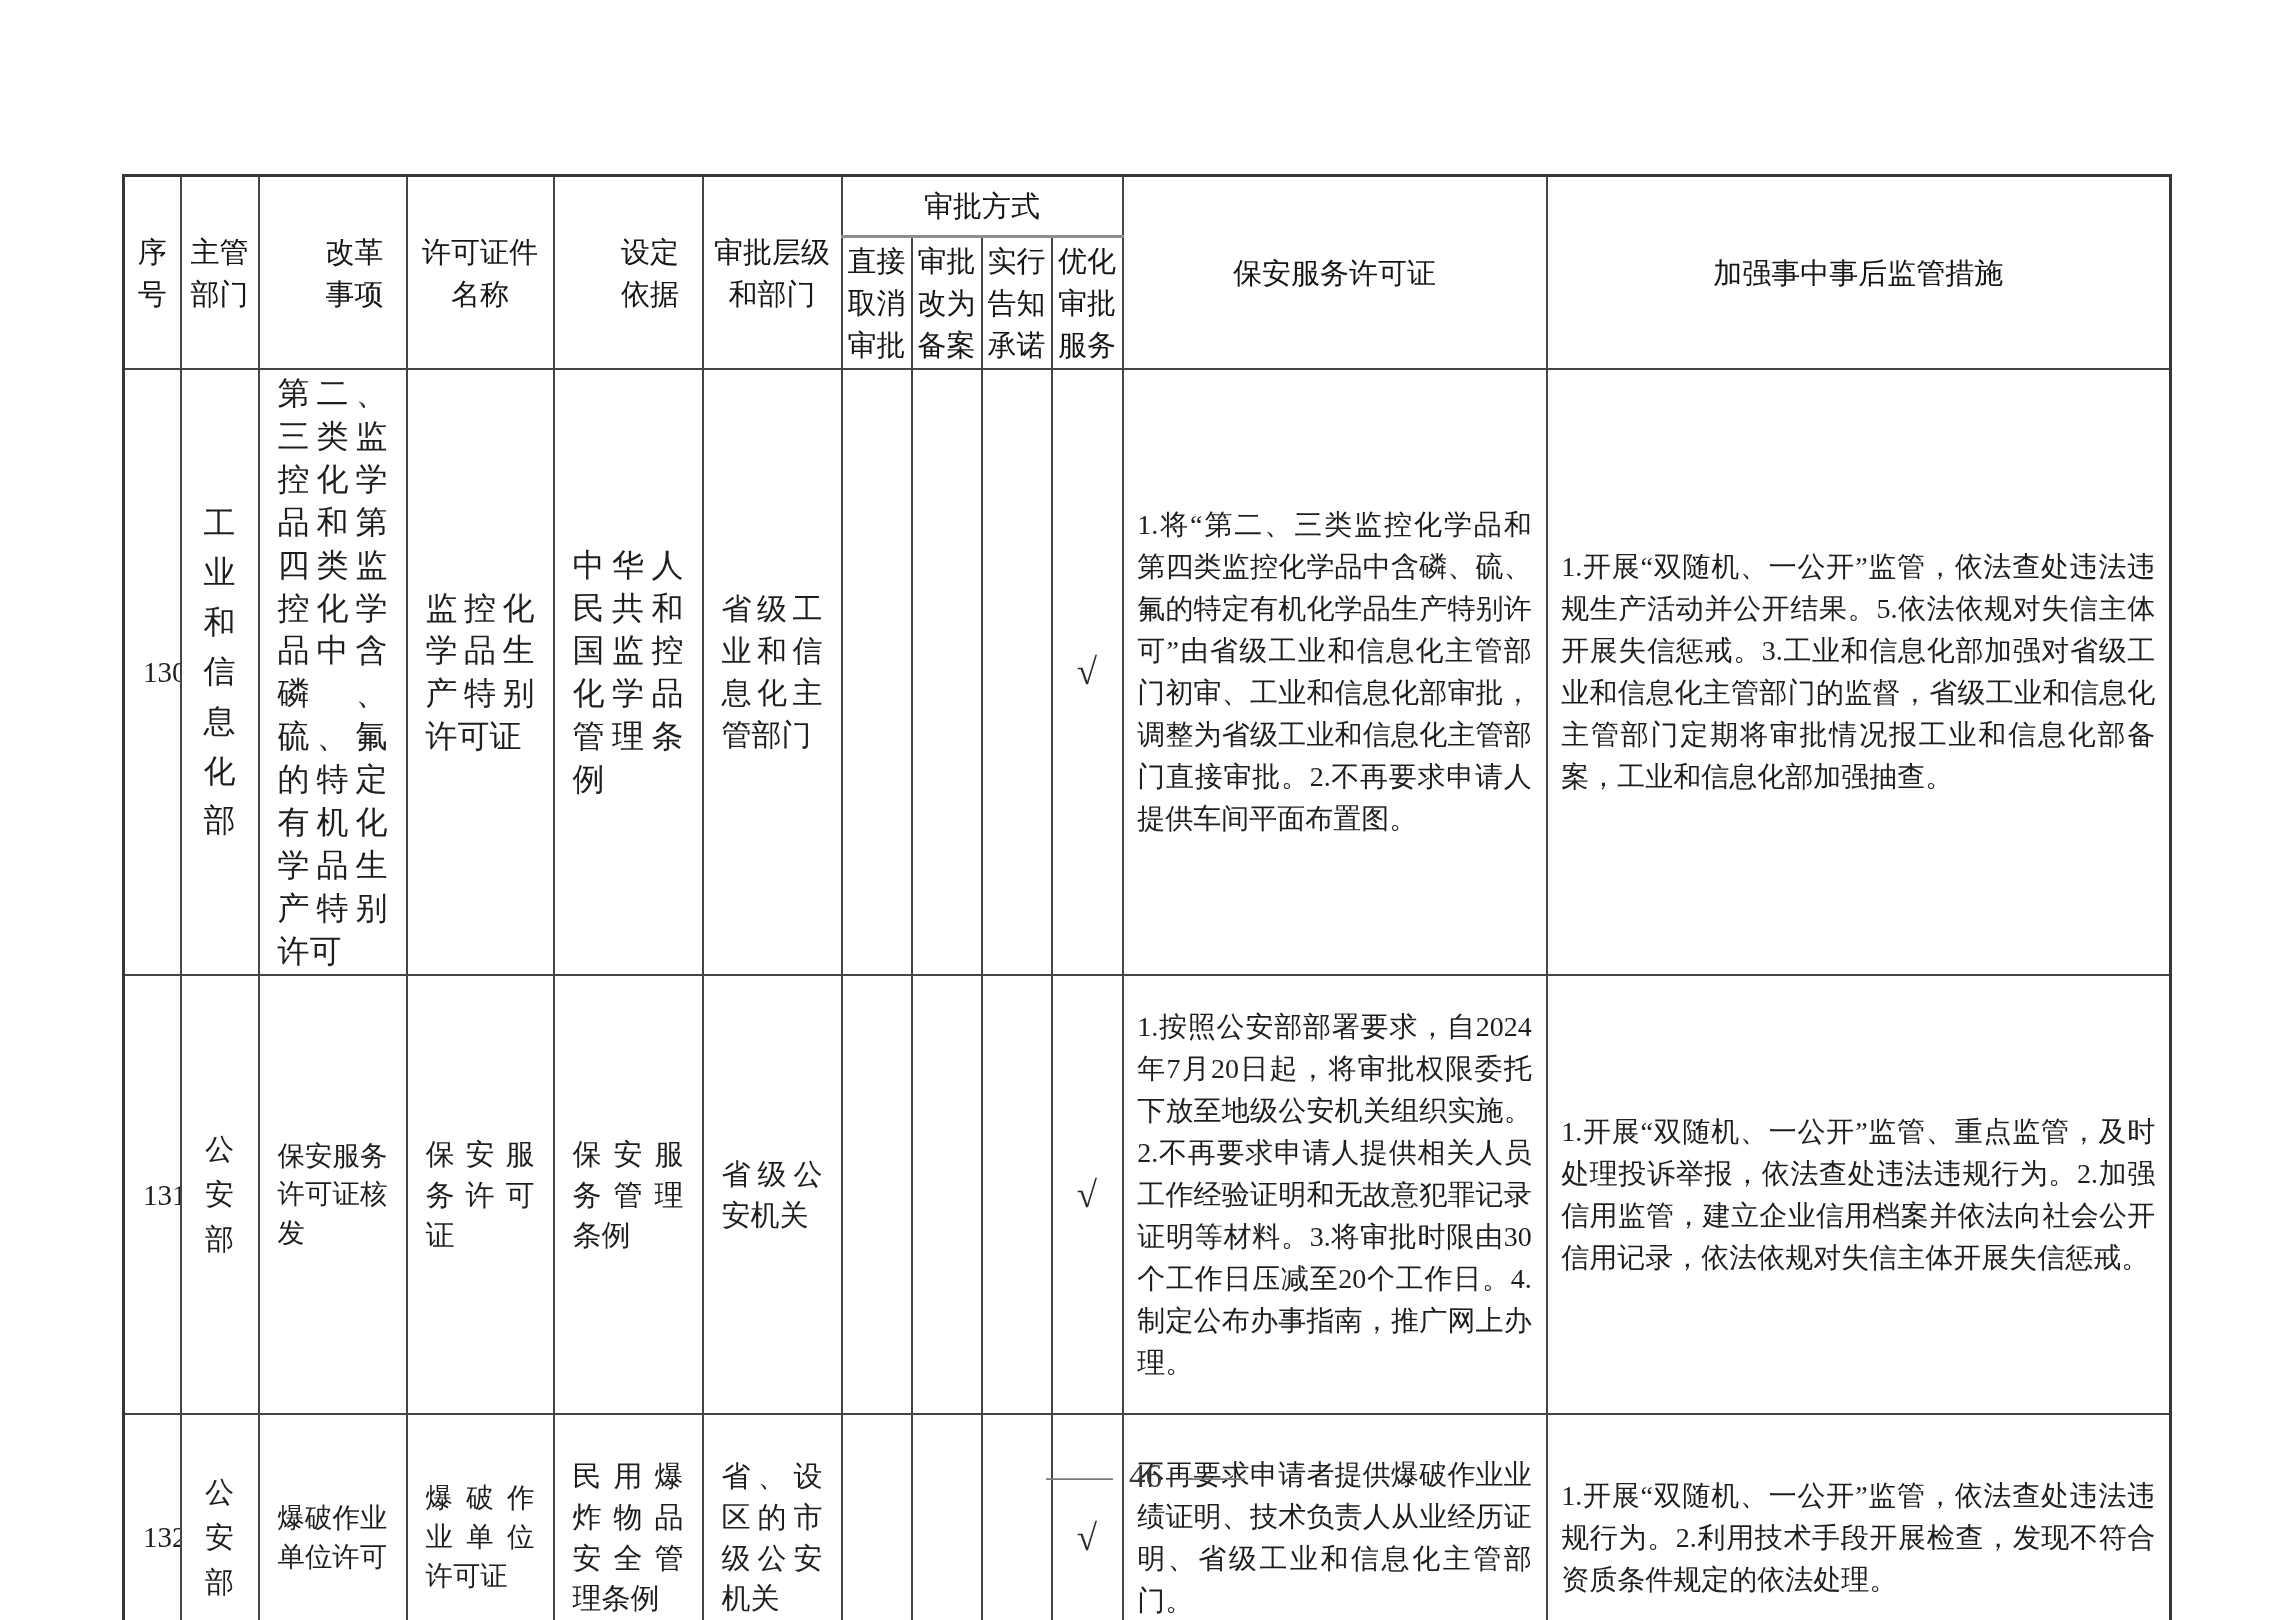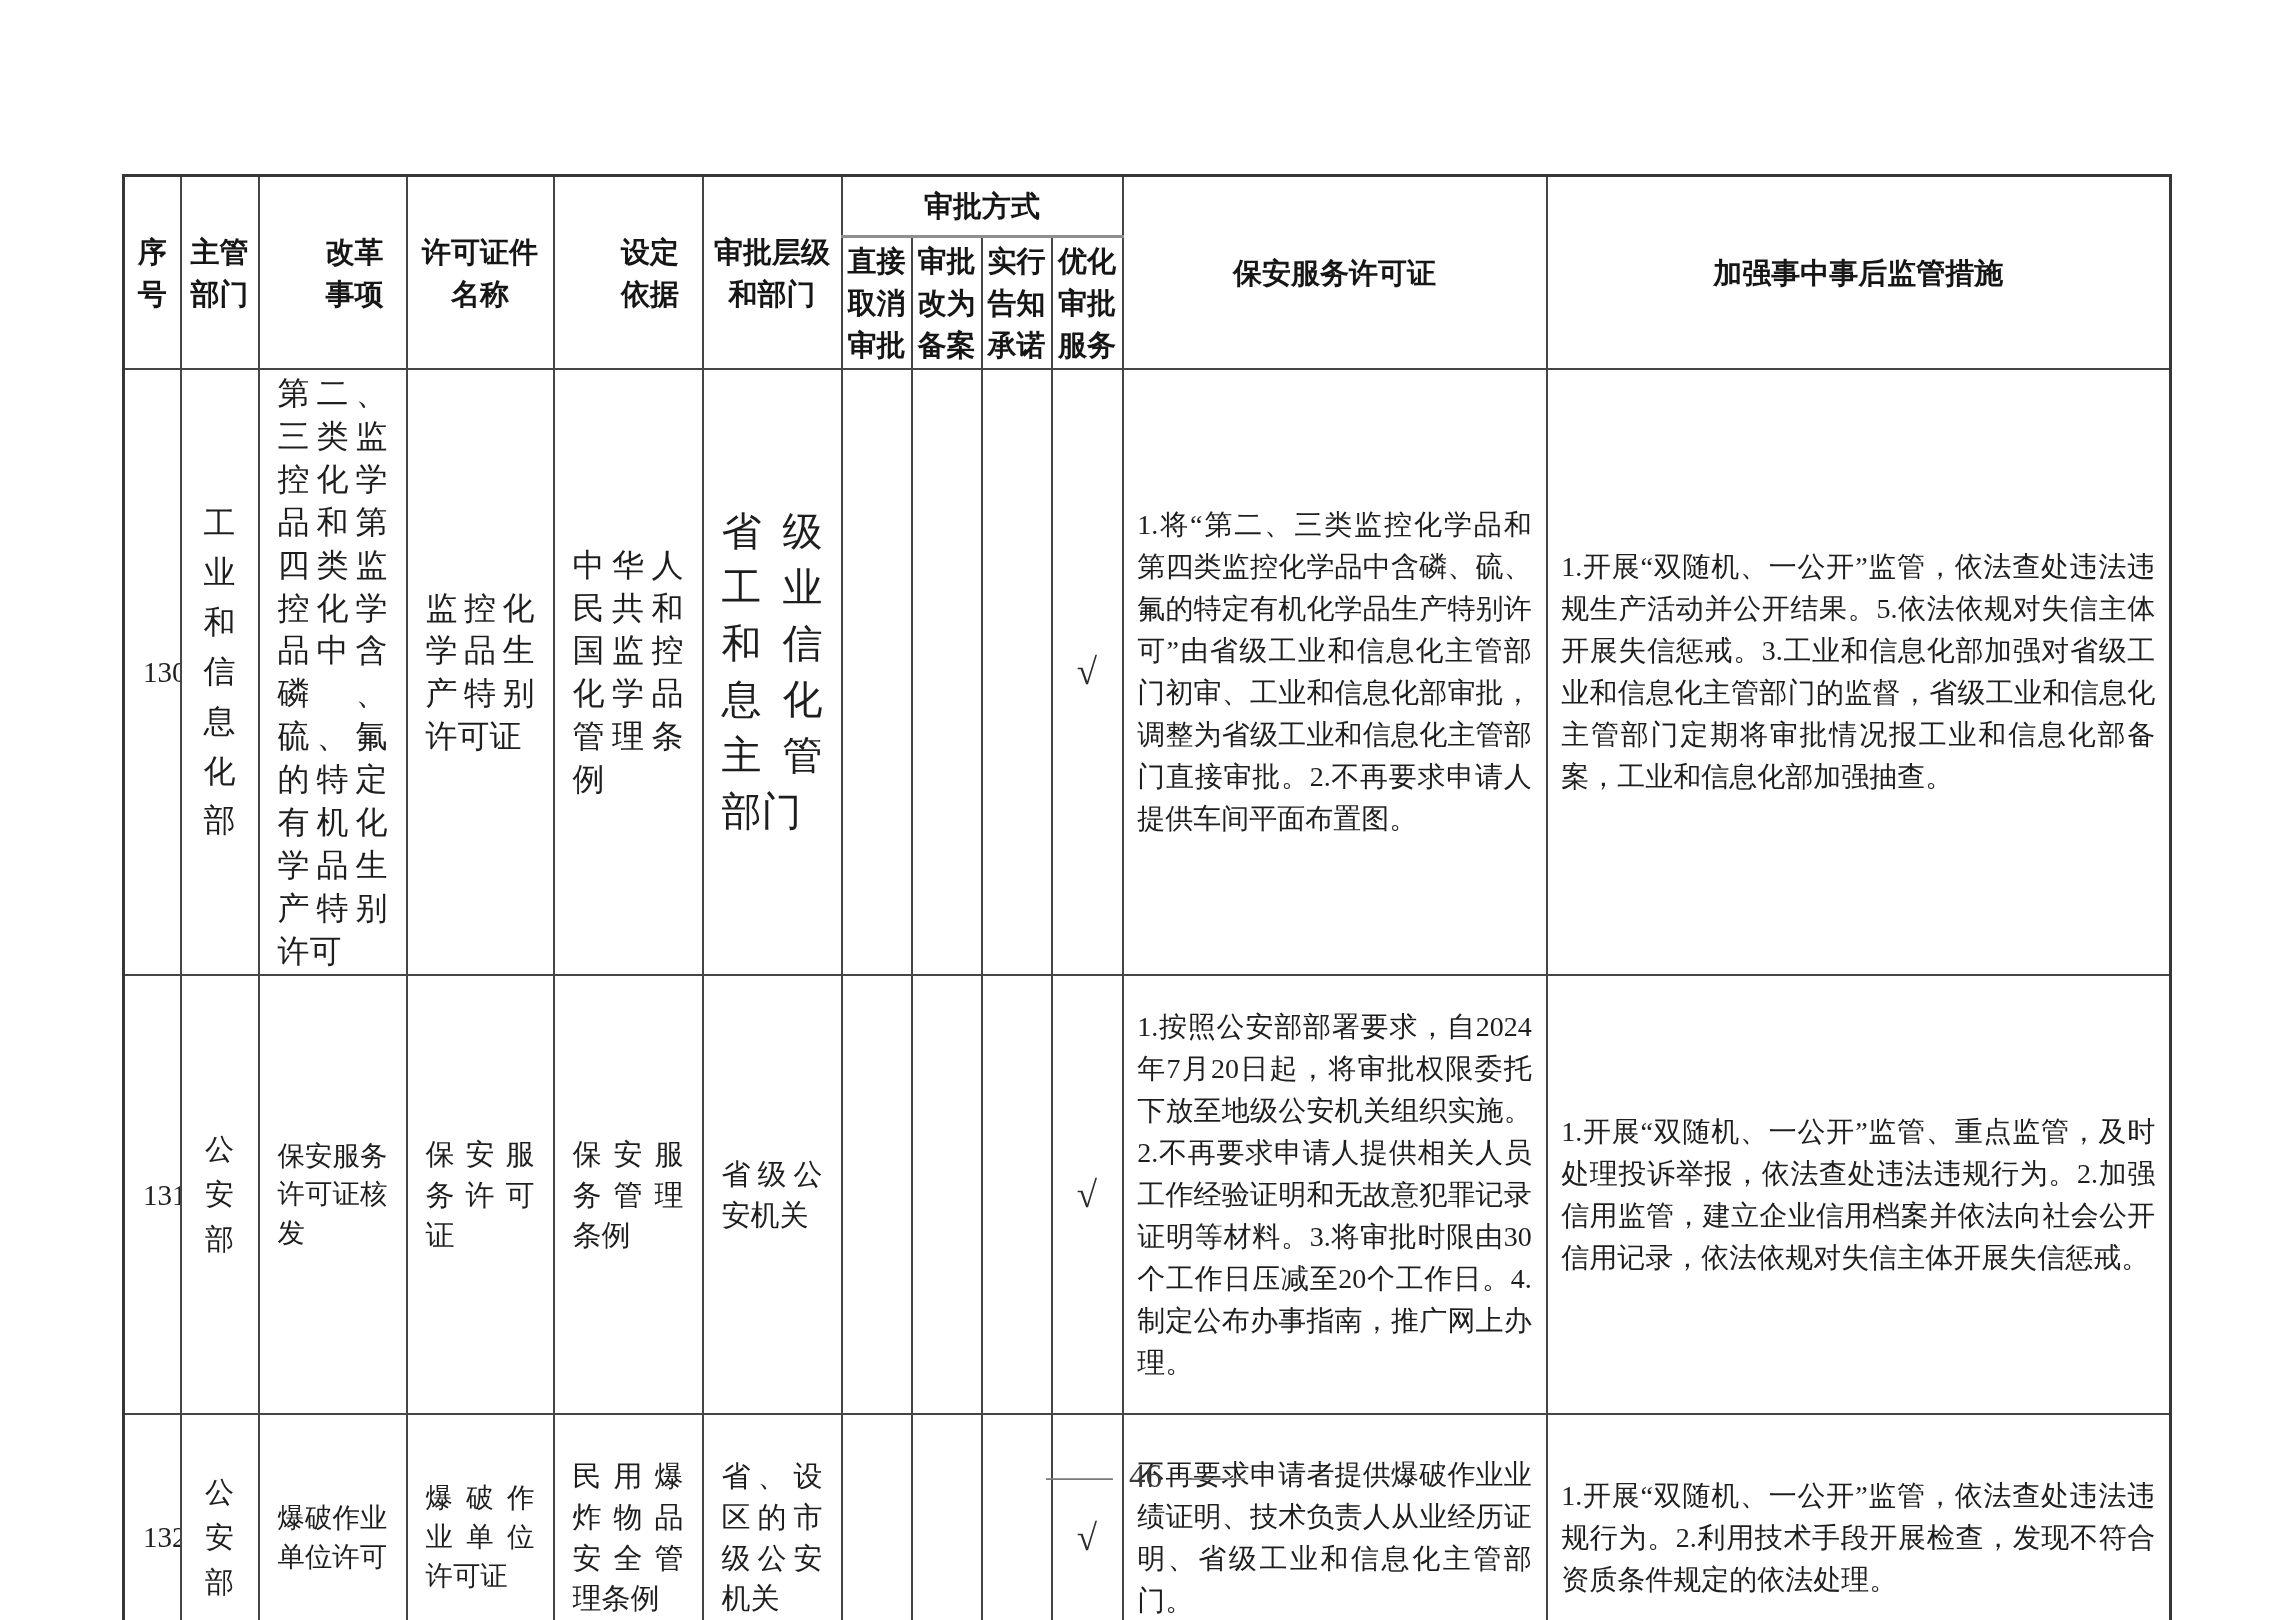--- a/index.html
+++ b/index.html
@@ -9,31 +9,31 @@
     overflow:hidden;
   }
   table.reform{
     position:absolute;left:122px;top:174px;width:2047px;
     border-collapse:collapse;table-layout:fixed;
     border:3.9px solid #373737;
   }
   .reform th,.reform td{border:2px solid #454545;overflow:hidden;}
   .reform th{
     font-family:"Liberation Sans","DejaVu Sans",sans-serif;
-    font-weight:bold;font-size:29px;line-height:1.45;
+    font-weight:normal;font-size:29px;line-height:1.45;
     text-align:center;vertical-align:middle;padding:2px;color:#161616;
   }
   th.method-th{border-bottom:3.9px solid #8f8f8f;}
   .reform td{vertical-align:middle;padding:2px 18px;font-size:29px;line-height:1.4;}
   td.c{text-align:center;}
   td.just{text-align:justify;}
   .hd-narrow{display:inline-block;width:2.3em;margin-left:44px;}
   .dept-inner{display:inline-block;width:1.2em;line-height:1.55;text-align:center;}
   td.fs33{font-size:32px;line-height:1.34;}
-  td.fs31{font-size:40px;line-height:1.4;}
+  td.fs31{font-size:30px;line-height:1.4;}
   td.fs30{font-size:29px;line-height:1.4;}
   td.fs28{font-size:27.4px;line-height:1.42;}
   td.longtext{padding:9.8px 13.7px;font-size:28px;line-height:1.5;text-align:justify;}
   td.mark{text-align:center;font-size:37px;color:#2c2c2c;font-weight:normal;}
   tr.h1{height:61px;}
   tr.h2{height:93px;}
   tr.r0{height:436px;}
   tr.r1{height:439px;}
   tr.r2{height:247px;}
   .footer{

